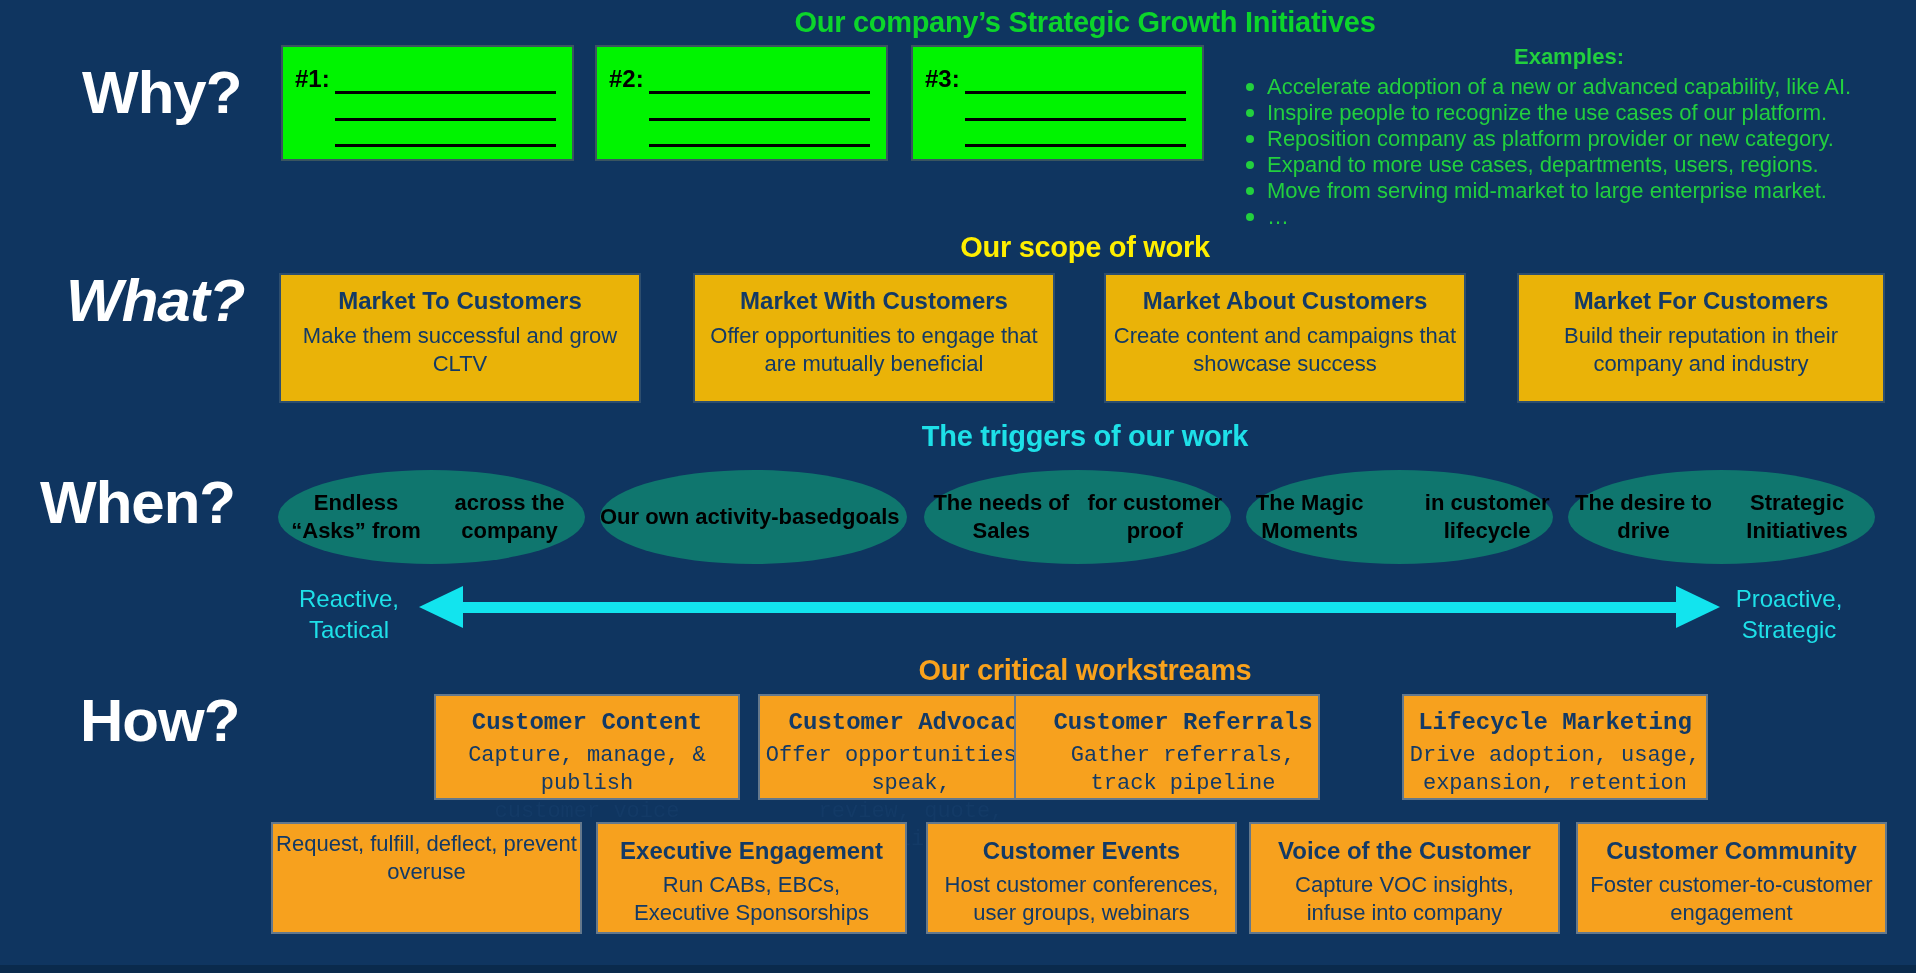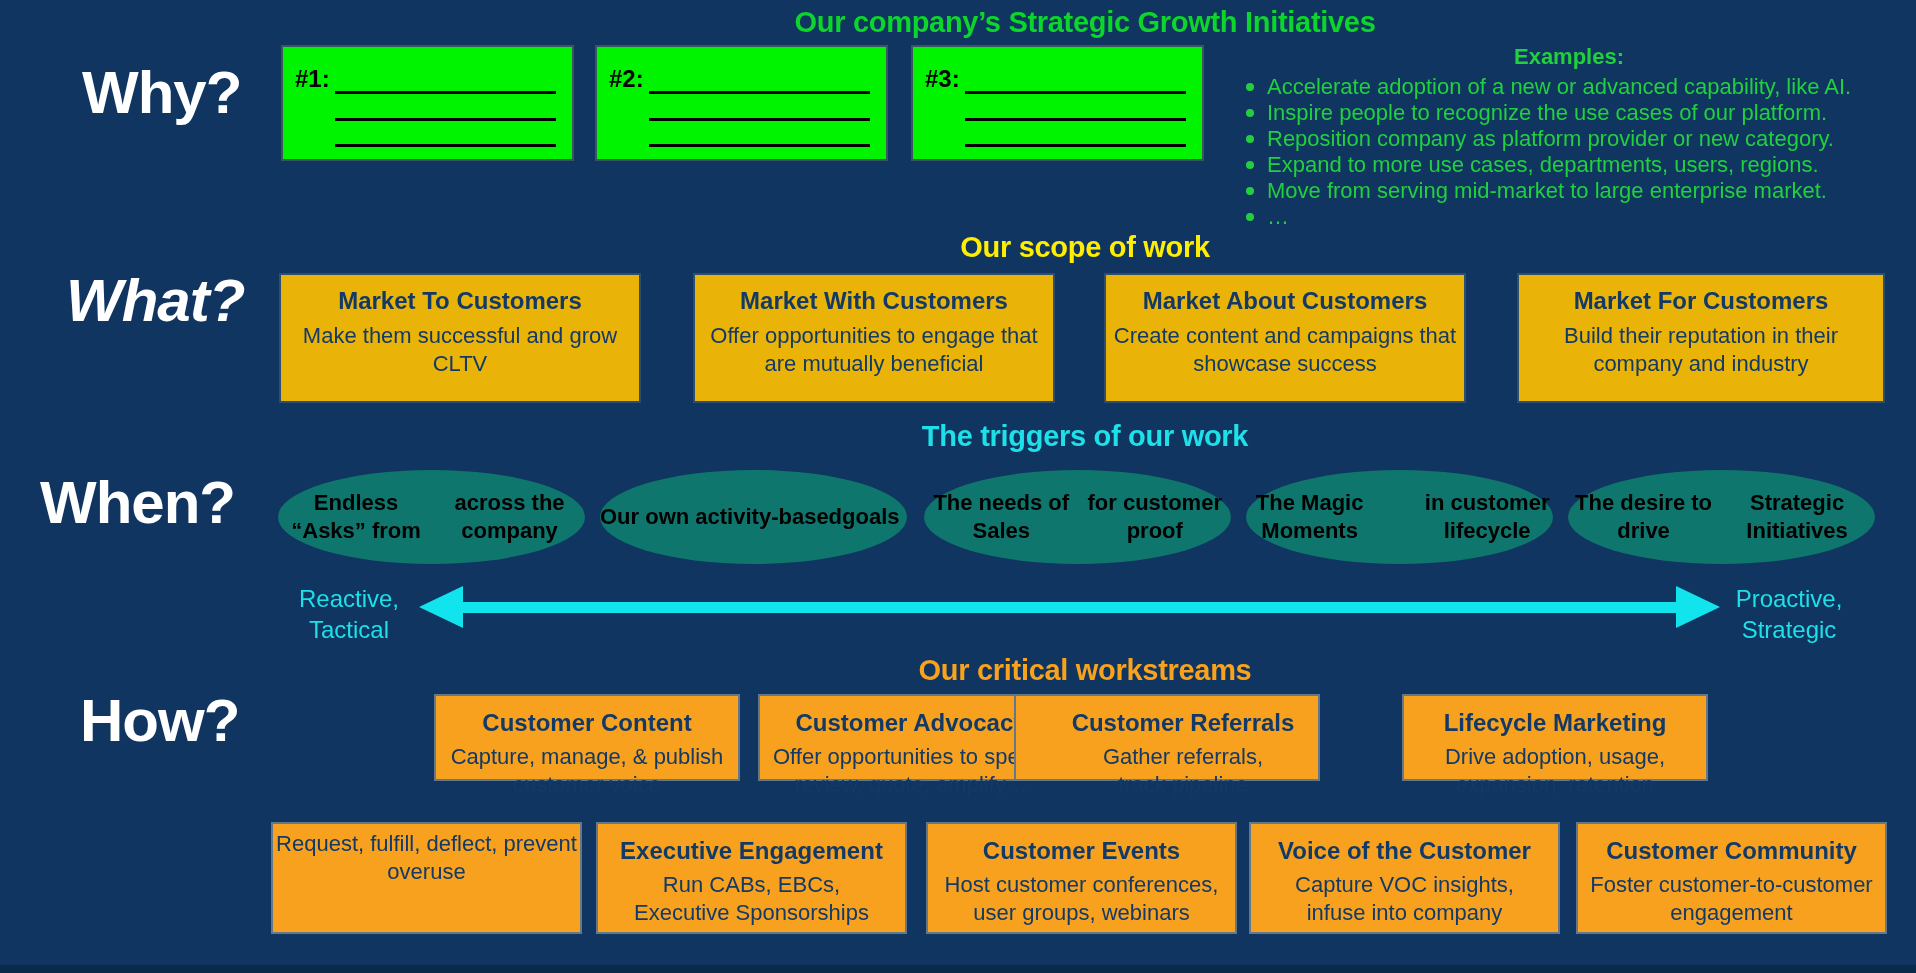--- a/index.html
+++ b/index.html
@@ -60,21 +60,21 @@
   .arrow-head.right{left:1676px;border-top:21px solid transparent;border-bottom:21px solid transparent;border-left:44px solid #12e4ee;}
   .axis-label{position:absolute;top:583px;width:134px;text-align:center;font-size:24px;color:#1ee0e8;line-height:31px;}
 
   
   .obox{
     position:absolute;box-sizing:border-box;
     background:#f7a11e;border:2px solid #64788c;text-align:center;color:#133a66;
   }
   .obox .bx-title{font-size:24px;font-weight:700;margin-top:13px;}
   .obox .bx-body{font-size:22px;line-height:28px;margin-top:6px;}
-  .row1{top:694px;height:87px;width:306px;}
+  .row1{top:694px;height:106px;width:306px;font-family:Liberation Mono, monospace;}
   .row2{top:822px;height:112px;width:311px;}
 
   .bottom-strip{position:absolute;left:0;right:0;bottom:0;height:8px;background:#0a2a4c;}
 </style>
 </head>
 <body>
 
 <div class="slide">
 
   <div class="q-label" style="left:82px;top:58px;">Why?</div>

